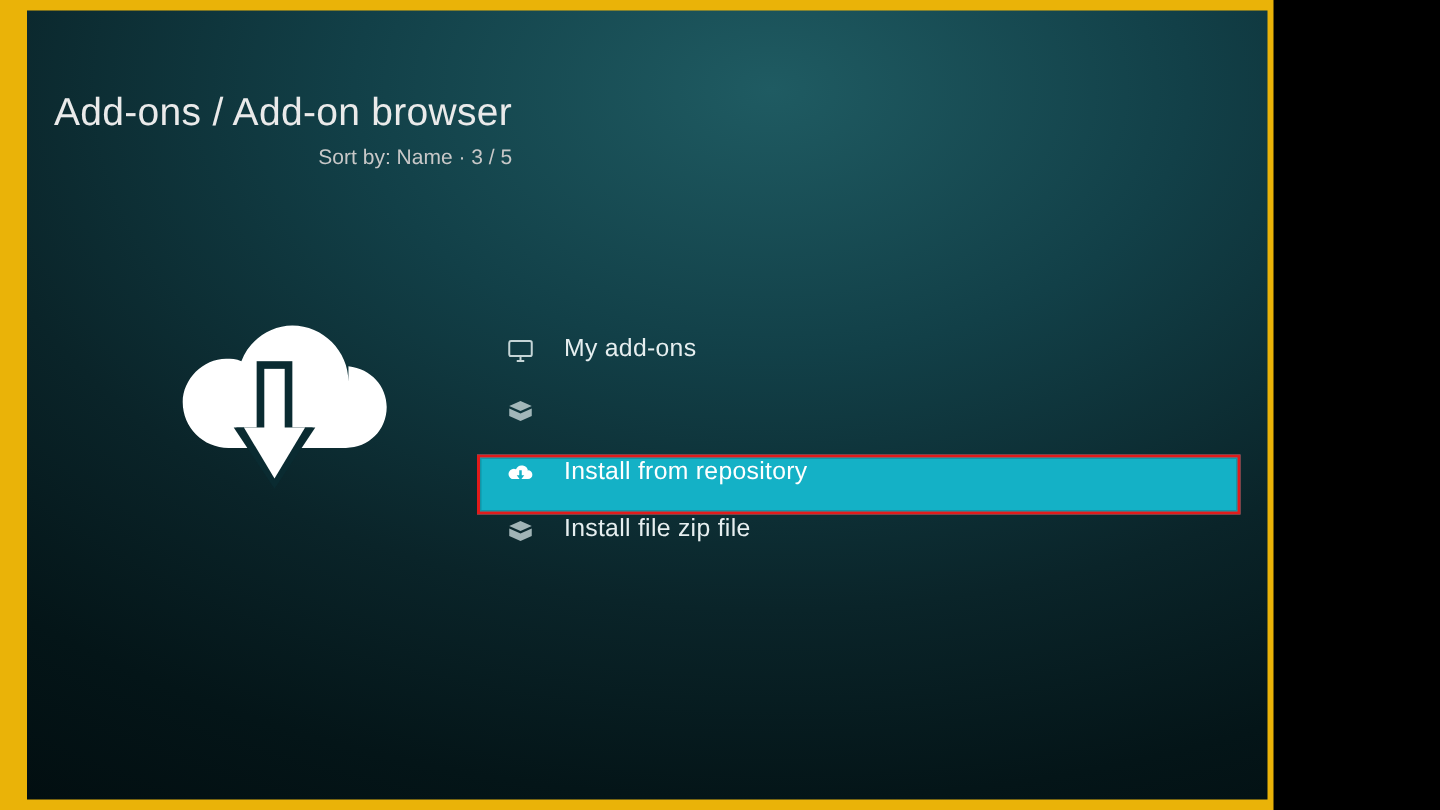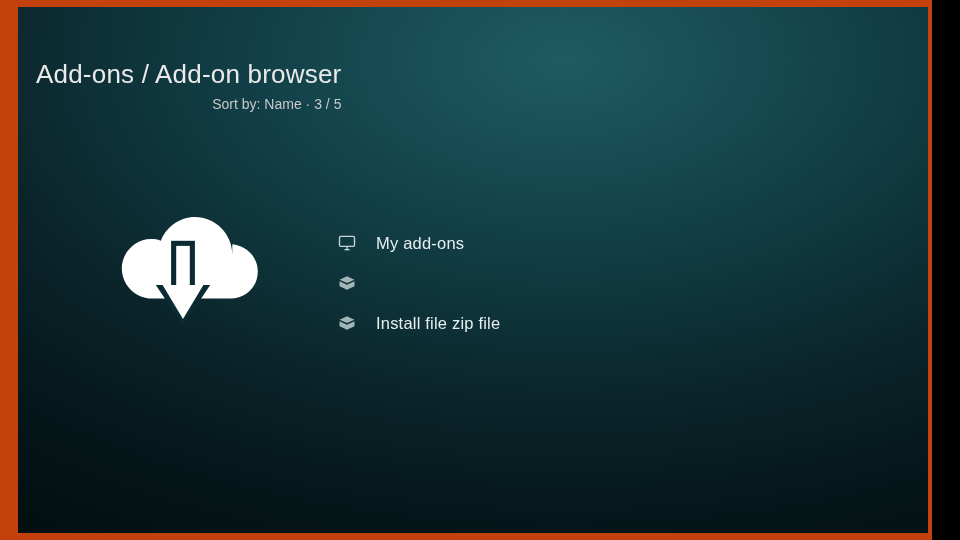--- a/index.html
+++ b/index.html
@@ -1,21 +1,21 @@
 <!DOCTYPE html>
 <html><head>
 <meta charset="utf-8">
 <style>
   * { margin: 0; padding: 0; box-sizing: border-box; }
   html, body { width: 960px; height: 540px; overflow: hidden; font-family: Arial, Helvetica, sans-serif; background: #000; }
   .frame {
     position: relative;
-    width: 932px;
+    width: 849px;
     height: 540px;
-    background: #c2410c;
+    background: #eab308;
   }
   .inner {
     position: absolute;
     top: 7px; left: 18px; right: 4px; bottom: 7px;
     background: radial-gradient(ellipse 120% 120% at 60% 10%, #1f5b62 0%, #124048 28%, #0a2429 55%, #041518 75%, #010a0c 100%);
     overflow: hidden;
   }
   .header {
     position: absolute;
     top: 52px;
@@ -58,21 +58,20 @@
     position: absolute;
     top: 216px;
     left: 302px;
     right: 20px;
     color: #e6eeef;
     font-size: 16.5px;
     font-weight: 300;
   }
   .row {
     display: flex;
-    align-items: center;
     height: 40px;
     padding-left: 16px;
     gap: 18px;
   }
   .row .icon-slot { width: 22px; height: 22px; display: flex; align-items: center; justify-content: center; }
   .row svg { width: 20px; height: 20px; opacity: 0.9; }
   .row.selected {
     background: #14b1c6;
     color: #ffffff;
     border: 2px solid #e11b1b;
@@ -143,20 +142,29 @@
       </div>
 
       <div class="row">
         <span class="icon-slot">
           <svg viewBox="0 0 24 24" fill="#cfdedf">
             <path d="M3 8l9-4 9 4-9 4-9-4zm0 2l9 4 9-4v6l-9 4-9-4v-6z" opacity="0.85"></path>
           </svg>
         </span>
       </div>
 
+      <div class="row selected">
+        <span class="icon-slot">
+          <svg viewBox="0 0 24 24" fill="#ffffff">
+            <path d="M18 10a5 5 0 0 0-9.6-1.8A4 4 0 0 0 5 16h13a3.5 3.5 0 0 0 0-7l0 1z"></path>
+            <path d="M11 9h2v4h2l-3 4-3-4h2z" fill="#14b1c6"></path>
+          </svg>
+        </span>
+        <span class="label">Install from repository</span>
+      </div>
 
       <div class="row">
         <span class="icon-slot">
           <svg viewBox="0 0 24 24" fill="#cfdedf">
             <path d="M3 8l9-4 9 4-9 4-9-4zm0 2l9 4 9-4v6l-9 4-9-4v-6z" opacity="0.85"></path>
           </svg>
         </span>
         <span class="label">Install file zip file</span>
       </div>
 

